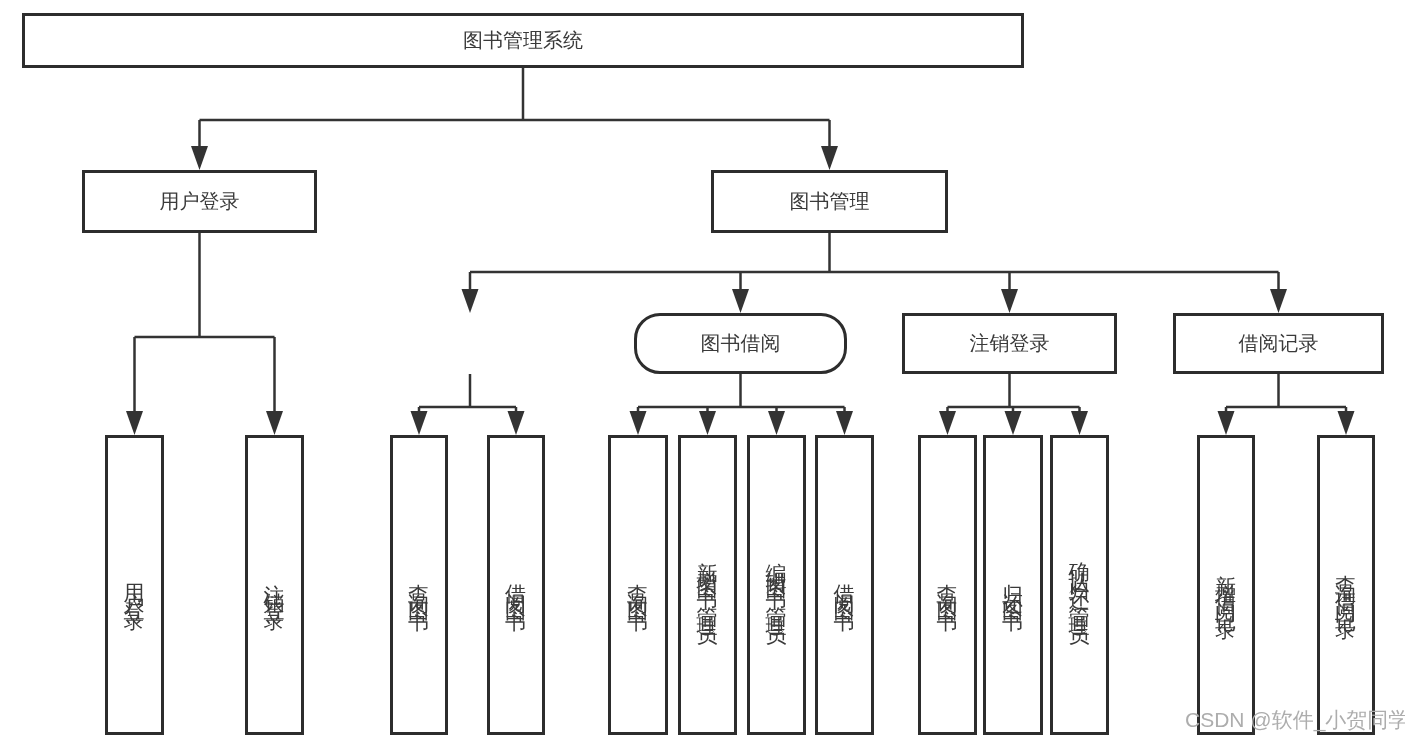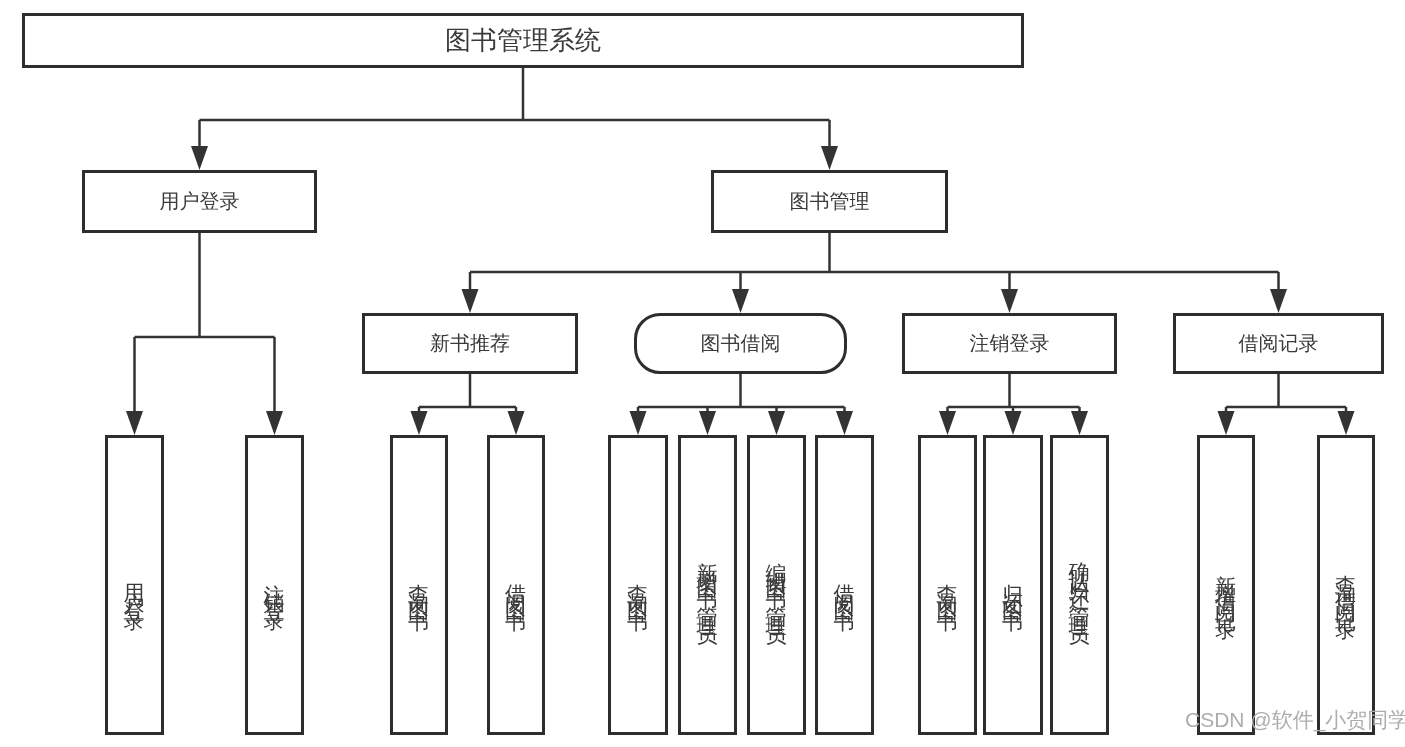--- a/index.html
+++ b/index.html
@@ -31,21 +31,21 @@
     box-sizing: border-box;
     border: 3px solid #2d2d2d;
     background: #ffffff;
     display: flex;
     align-items: center;
     justify-content: center;
     color: #3a3a3a;
     z-index: 1;
   }
   .hbox { font-size: 20px; }
-  .hbox.root { font-size: 26px; }
+  .hbox.root { font-size: 20px; }
   .vbox { top: 435px; height: 300px; }
   .vbox .vlabel {
     writing-mode: vertical-rl;
     text-orientation: upright;
     font-size: 21px;
     line-height: 1;
     letter-spacing: 9px;
     white-space: nowrap;
   }
   
@@ -154,23 +154,20 @@
     <span>图书管理系统</span>
   </div>
 
   <div class="node hbox n-login">
     <span>用户登录</span>
   </div>
   <div class="node hbox n-mgmt">
     <span>图书管理</span>
   </div>
 
-  <div class="node hbox lvl3 n-newbook">
-    <span>新书推荐</span>
-  </div>
   <div class="node hbox lvl3 n-borrow">
     <span>图书借阅</span>
   </div>
   <div class="node hbox lvl3 n-current">
     <span>注销登录</span>
   </div>
   <div class="node hbox lvl3 n-records">
     <span>借阅记录</span>
   </div>
 

